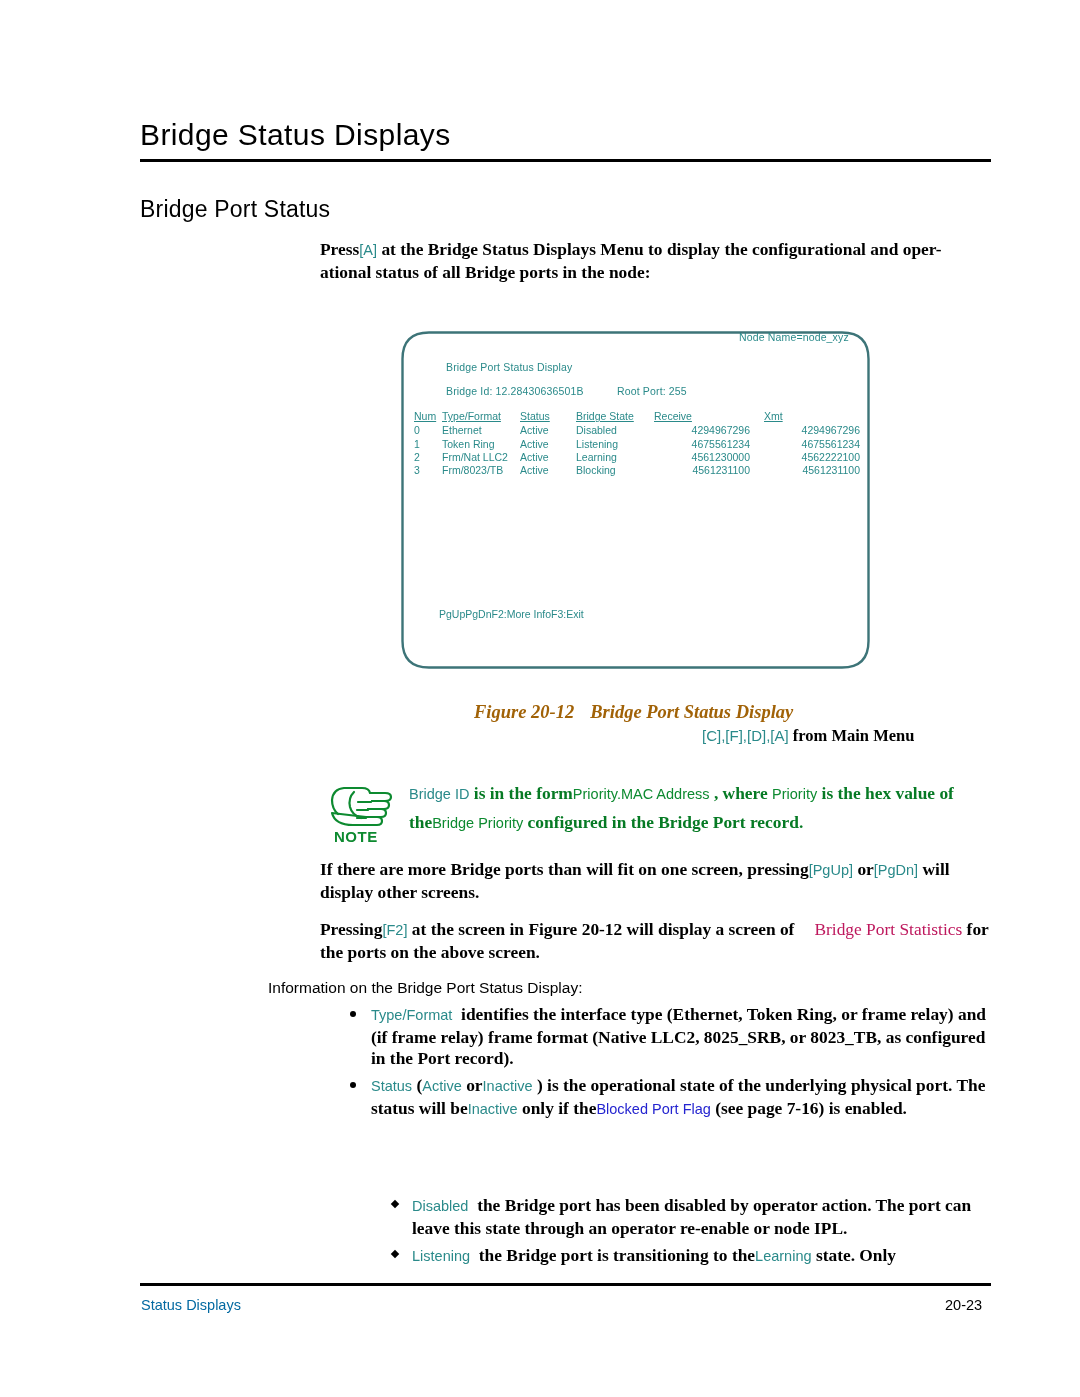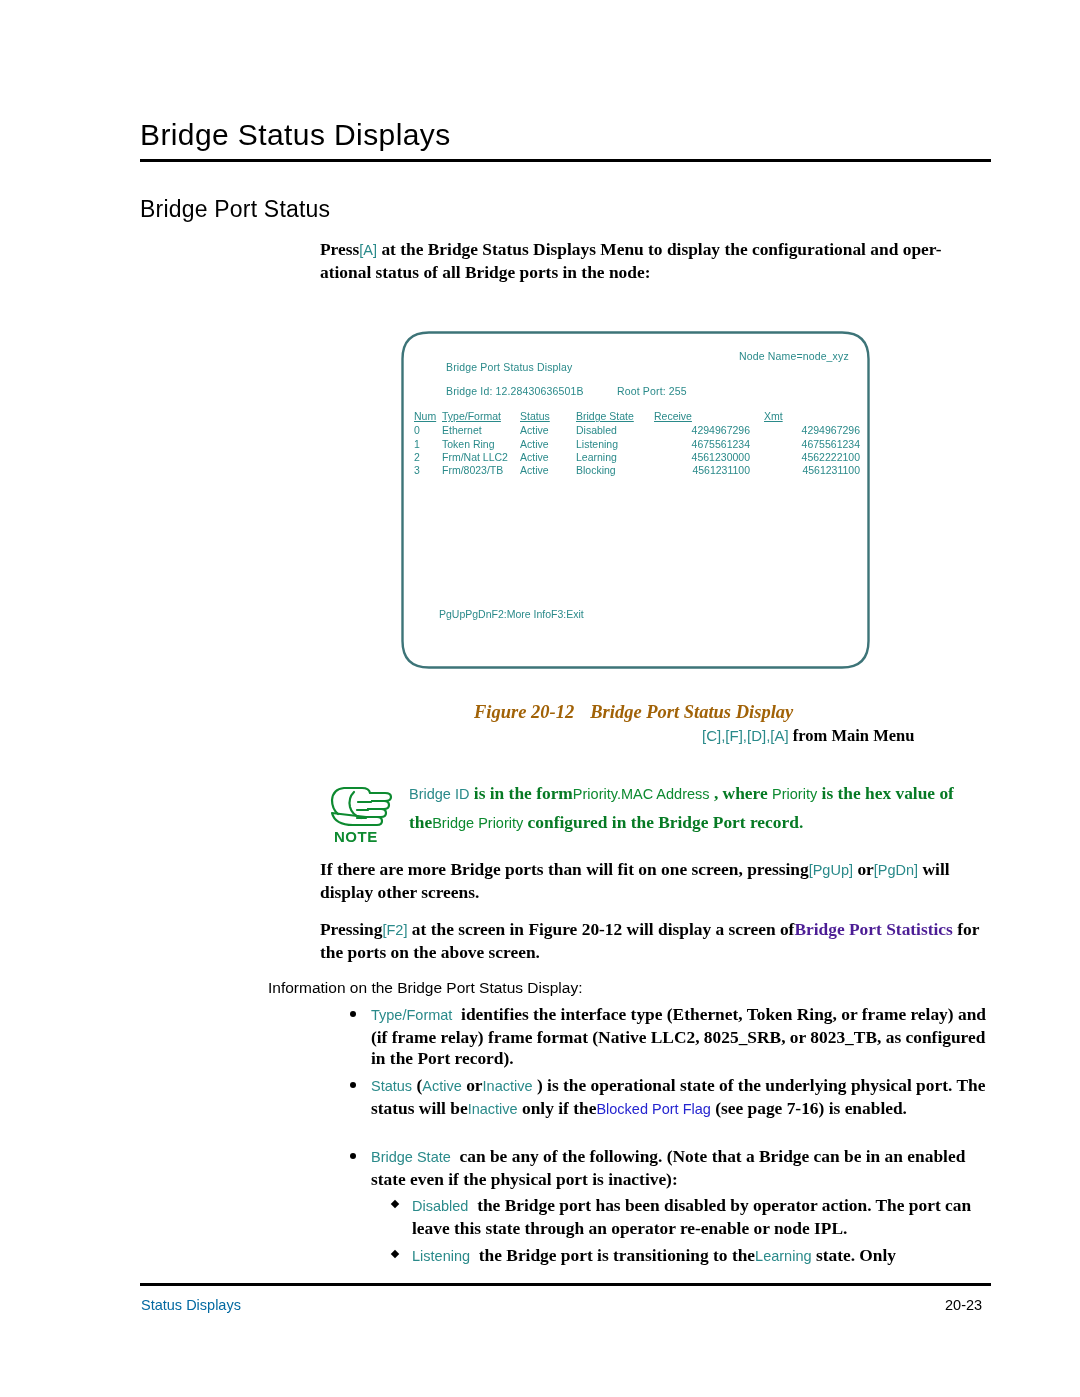--- a/index.html
+++ b/index.html
@@ -73,22 +73,23 @@
     color: #2a8a8a;
   }
   .ui {
     font-family: "Liberation Sans", sans-serif;
     font-weight: normal;
     font-size: 14.5px;
     color: #2a8a8a;
   }
   .link {
     font-family: "Liberation Serif", serif;
-    font-weight: bold;
-    color: #4c1d95;
+    font-weight: normal;
+    color: #be185d;
+    padding-left: 20px;
   }
   .uilink {
     font-family: "Liberation Sans", sans-serif;
     font-weight: normal;
     font-size: 14.5px;
     color: #2424d0;
   }
 
   .intro {
     left: 320px;
@@ -111,21 +112,21 @@
     height: 338px;
   }
   .term-text {
     position: absolute;
     font-family: "Liberation Sans", sans-serif;
     font-size: 10.5px;
     color: #2a8a8a;
     white-space: pre;
     letter-spacing: 0.15px;
   }
-  .term-node-name { left: 338px; top: 19px; }
+  .term-node-name { left: 338px; top: 0; }
   .term-title     { left: 45px;  top: 30px; }
   .term-bridgeid  { left: 45px;  top: 54px; }
   .term-rootport  { left: 216px; top: 54px; }
 
   .term-table {
     position: absolute;
     left: 13px;
     top: 79px;
     font-family: "Liberation Sans", sans-serif;
     font-size: 10.5px;
@@ -394,21 +395,20 @@
   <div class="body-para para-pg"><span>If there are more Bridge ports than will fit on one screen, pressing</span><span class="key">[PgUp]</span> <span>or</span><span class="key">[PgDn]</span> <span>will display other screens.</span></div>
 
   <div class="body-para para-f2"><span>Pressing</span><span class="key">[F2]</span> <span>at the screen in Figure 20-12 will display a screen of</span><span class="link">Bridge Port Statistics</span> <span>for the ports on the above screen.</span></div>
 
   <div class="info-line">Information on the Bridge Port Status Display:</div>
 
   <div class="bullet b1"><span class="dot"></span><span class="ui">Type/Format</span> &nbsp;<span>identifies the interface type (Ethernet, Token Ring, or frame relay) and (if frame relay) frame format (Native LLC2, 8025_SRB, or 8023_TB, as configured in the Port record).</span></div>
 
   <div class="bullet b2"><span class="dot"></span><span class="ui">Status</span> <span>(</span><span class="ui">Active</span> <span>or</span><span class="ui">Inactive</span> <span>)</span> <span>is the operational state of the underlying physical port. The status will be</span><span class="ui">Inactive</span> <span>only if the</span><span class="uilink">Blocked Port Flag</span> <span>(see page 7-16) is enabled.</span></div>
 
-  <div class="bullet b3"><span class="dot"></span><span class="ui">Bridge State</span> &nbsp;<span>can be any of the following. (Note that a Bridge can be in an enabled state even if the physical port is inactive):</span></div>
 
   <div class="bullet b5"><span class="diamond"></span><span class="ui">Listening</span> &nbsp;<span>the Bridge port is transitioning to the</span><span class="ui">Learning</span> <span>state. Only</span></div>
 
   <div class="bullet b4"><span class="diamond"></span><span class="ui">Disabled</span> &nbsp;<span>the Bridge port has been disabled by operator action. The port can leave this state through an operator re-enable or node IPL.</span></div>
 
   <div class="footer-rule"></div>
   <div class="footer-left">Status Displays</div>
   <div class="footer-right">20-23</div>
 
 </div>

